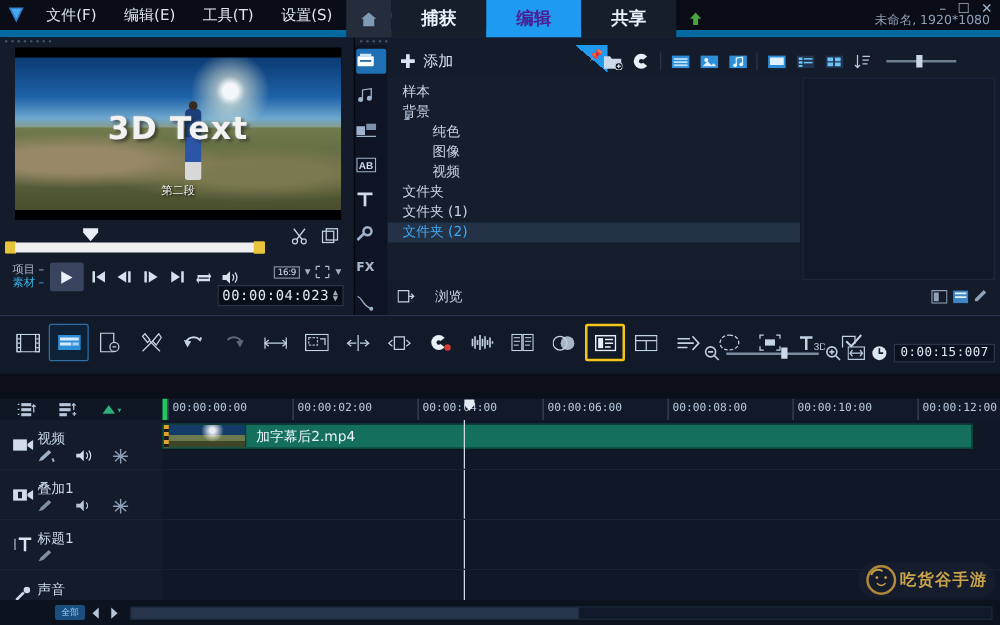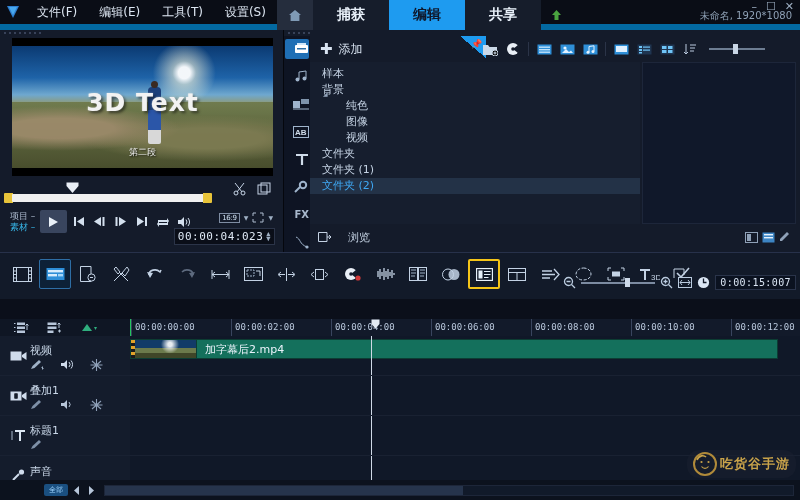--- a/index.html
+++ b/index.html
@@ -30,21 +30,21 @@
     position:absolute; left:277px; top:0; height:30px; display:flex; align-items:stretch;
   }
   .home-btn {
     width:36px; background:#252d3d; display:flex; align-items:center; justify-content:center;
   }
   .step-tab {
     width:76px; display:flex; align-items:center; justify-content:center;
     font-size:14px; font-weight:bold; color:#e9f1fa; background:#1a2troduction;
   }
   .step-tab { background:#161d2b; }
-  .step-tab.active { background:#1e9bf0; color:#0f172a; }
+  .step-tab.active { background:#1e9bf0; color:#4c1d95; }
   .upload-arrow { width:30px; display:flex; align-items:center; justify-content:center; }
   .winctl {
     position:absolute; right:6px; top:2px; display:flex; gap:9px; align-items:center;
     font-size:11px; color:#9fb0c4;
   }
   .winctl span { cursor:pointer; line-height:10px; }
   .projname {
     position:absolute; right:8px; bottom:1px; font-size:10px; color:#8fa1b6;
     white-space:nowrap;
   }
@@ -140,21 +140,21 @@
     display:flex; align-items:center; gap:3px;
   }
   .tc-spin { display:flex; flex-direction:column; line-height:5px; font-size:7px; color:#9fb0c4;}
   
   .lib-panel { flex:1; background:#141b2a; position:relative; }
   .lib-rail {
     position:absolute; left:0; top:6px; width:26px; bottom:0; background:#0e1423;
     display:flex; flex-direction:column; align-items:center; padding-top:3px; gap:8px;
   }
   .rail-btn {
-    width:24px; height:22px; display:flex; align-items:center; justify-content:flex-end;
+    width:24px; height:22px; display:flex; align-items:center; justify-content:flex-start;
     color:#a8b8cc; font-size:11px; font-weight:bold;
   }
   .rail-btn.active { background:#1f6fb5; color:#fff; border-radius:2px;}
   .lib-head {
     position:absolute; left:26px; top:6px; right:0; height:26px;
     display:flex; align-items:center;
   }
   .add-btn { display:flex; align-items:center; gap:6px; padding-left:10px; }
   .add-plus { font-size:15px; color:#d9e4f2; line-height:14px;}
   .add-lbl { font-size:12px; color:#d9e4f2;}
@@ -227,21 +227,21 @@
     font-size:10px; color:#dbe6f4; padding:1px 4px; letter-spacing:.4px;
   }
   
   .tl-toolbar {
     position:absolute; top:319px; left:0; width:800px; height:17px;
     background:#0f1624; display:flex; align-items:center; gap:18px; padding-left:14px;
   }
   .tl-tb-ic { color:#b7c6da; display:flex; align-items:center;}
   .ruler {
     position:absolute; top:319px; left:130px; right:0; height:17px;
-    background:#121a2a; border-left:1px solid #22c55e;padding-left:43px;
+    background:#121a2a; border-left:4px solid #22c55e;padding-left:43px;
   }
   .tick {
     position:absolute; top:0; height:17px; border-left:1px solid #39455e;
     font-size:9px; color:#b9c8dc; padding-left:3px; line-height:16px;
     font-family:"DejaVu Sans Mono","Liberation Mono",monospace;
     white-space:nowrap;
   }
   .tracks {
     position:absolute; top:336px; left:0; width:800px; bottom:20px;
     background:#0d1421;

